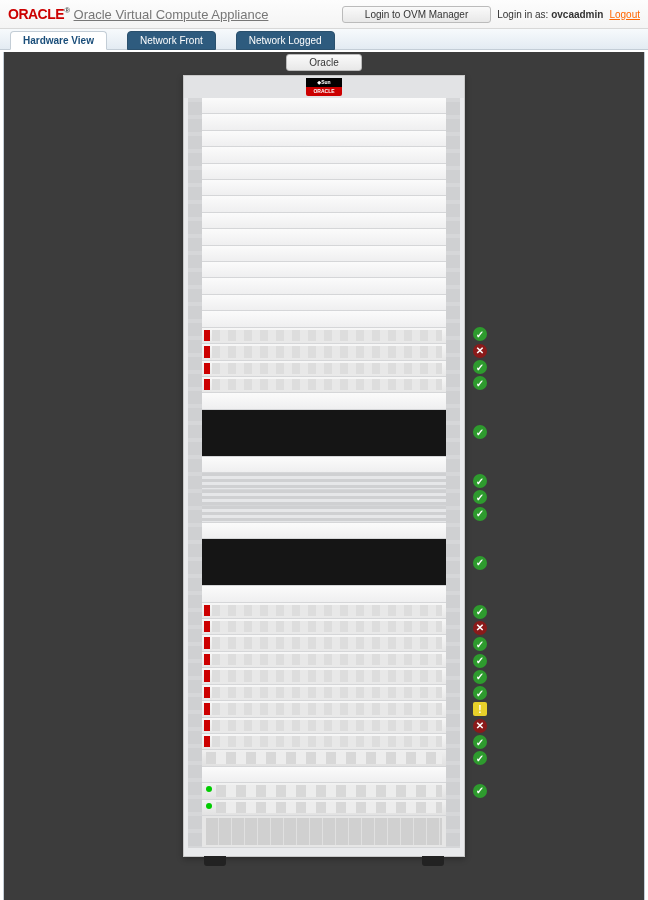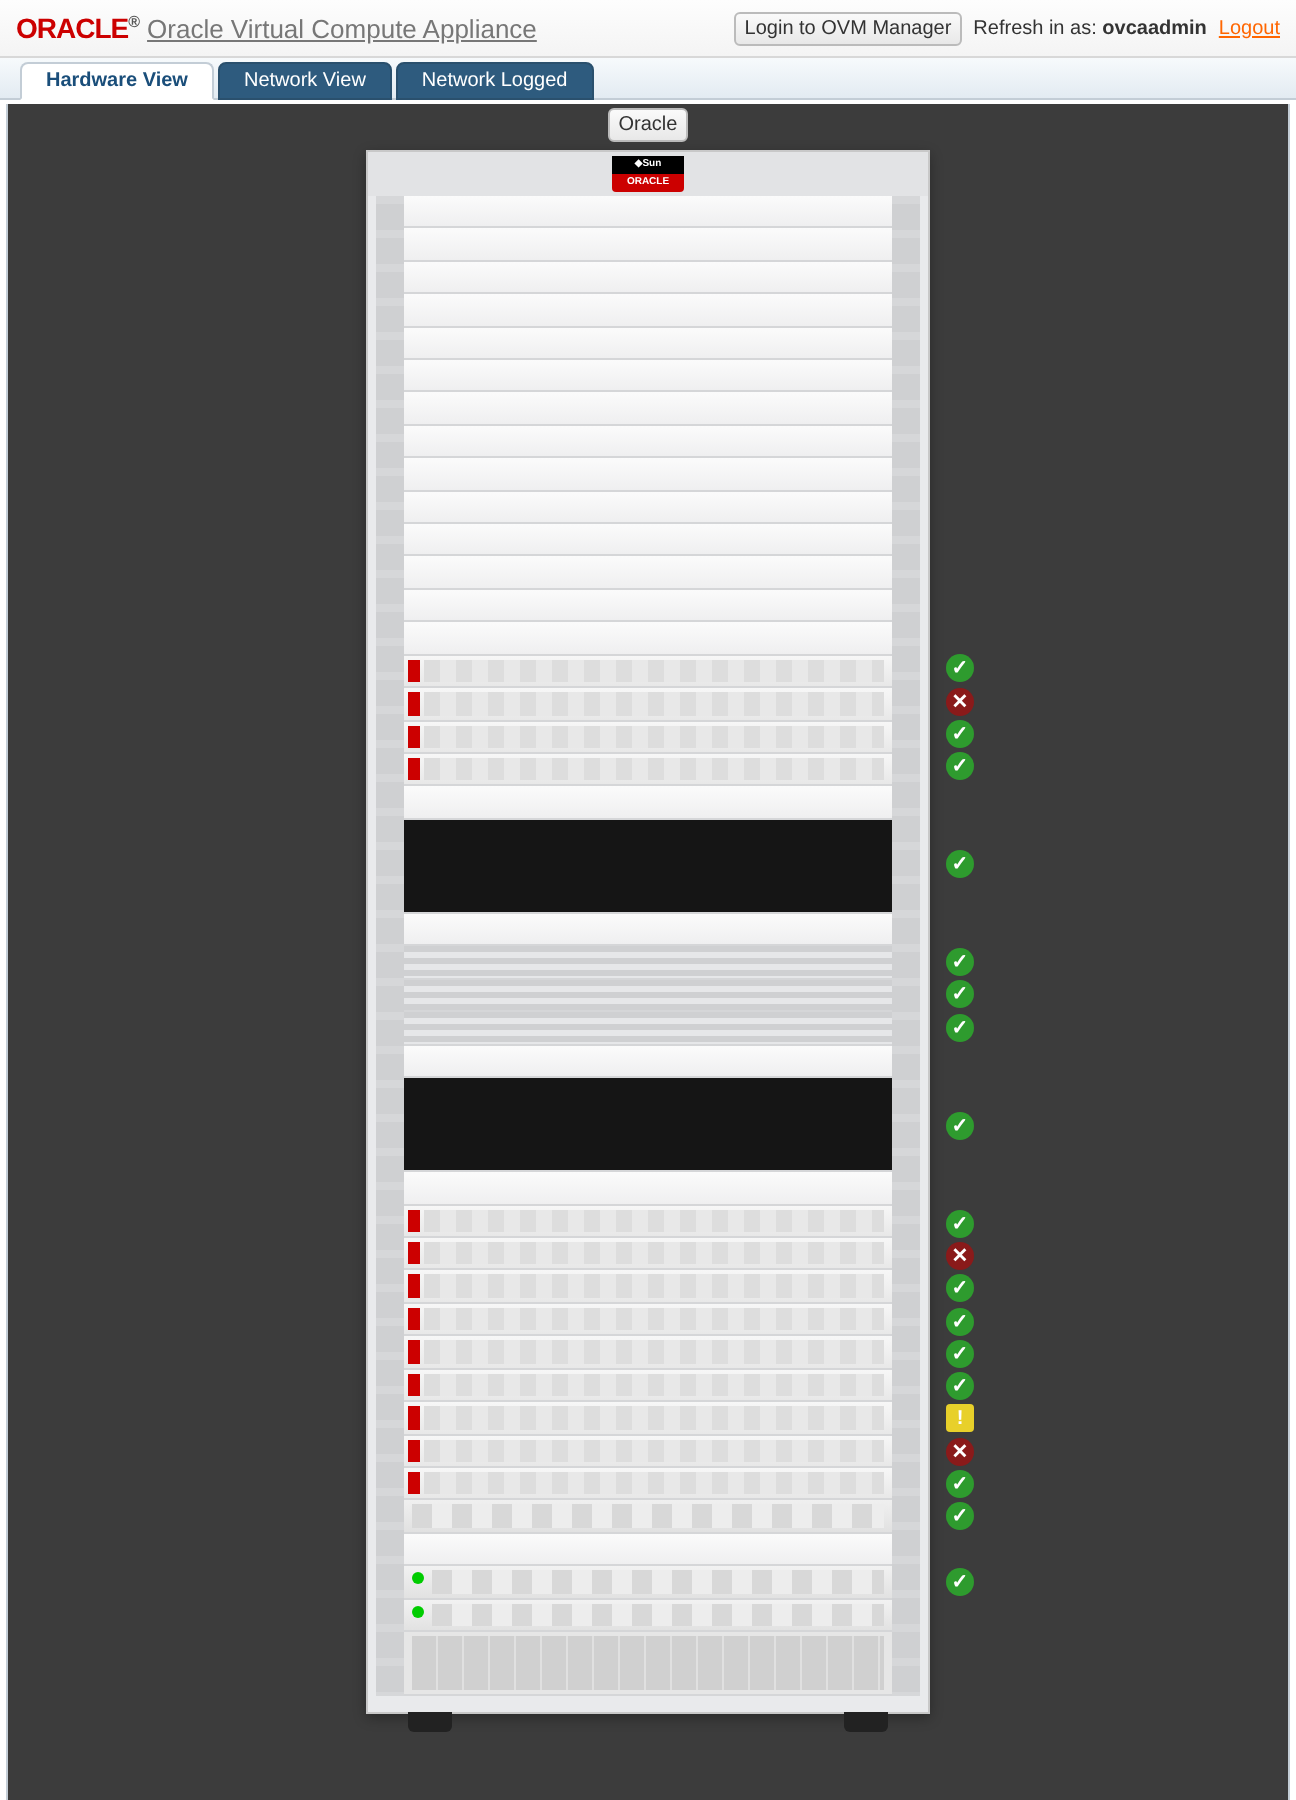--- a/index.html
+++ b/index.html
@@ -1,23 +1,23 @@
 <!DOCTYPE html>
 <html><head>
 <meta charset="utf-8">
 <style>
   html,body{margin:0;padding:0;width:648px;height:900px;font-family:Arial,Helvetica,sans-serif;background:#fff;overflow:hidden;}
   .topbar{height:28px;background:linear-gradient(#fdfdfd,#f4f4f4);border-bottom:1px solid #d8d8d8;display:flex;align-items:center;padding:0 8px;}
   .logo{font-weight:bold;color:#c00;font-size:14px;letter-spacing:-0.5px;margin-right:4px;}
   .logo sup{font-size:8px;color:#555;}
   .appname{color:#777;font-size:13px;text-decoration:underline;}
   .top-right{margin-left:auto;display:flex;align-items:center;gap:6px;font-size:10px;color:#333;}
-  .btn{background:linear-gradient(#fafafa,#e8e8e8);border:1px solid #bbb;border-radius:3px;padding:2px 4px;font-size:10px;color:#333;cursor:pointer;}
+  .btn{background:linear-gradient(#fafafa,#e8e8e8);border:1px solid #bbb;border-radius:3px;padding:2px 22px;font-size:10px;color:#333;cursor:pointer;}
   .logout{color:#f60;cursor:pointer;text-decoration:underline;}
-  .tabstrip{height:20px;background:linear-gradient(#f7fafc,#e3ebf2);border-bottom:1px solid #c3cdd6;display:flex;align-items:flex-end;padding-left:10px;gap:2px;}
+  .tabstrip{height:20px;background:linear-gradient(#f7fafc,#e3ebf2);border-bottom:1px solid #c3cdd6;display:flex;align-items:flex-end;padding-left:10px;gap:20px;}
   .tab{font-size:10px;padding:3px 12px;border-top-left-radius:4px;border-top-right-radius:4px;position:relative;top:1px;cursor:pointer;}
   .tab.active{background:#fff;border:1px solid #c3cdd6;border-bottom:1px solid #fff;color:#1a4e7a;font-weight:bold;}
   .tab.inactive{background:#2e5b7e;color:#fff;border:1px solid #2a506d;}
   .content{background:#3c3c3c;height:850px;border:1px solid #c3cdd6;border-top:none;margin:0 3px 3px 3px;position:relative;}
   .title{color:#fff;font-size:18px;font-weight:bold;text-align:center;padding-top:4px;}
   .refresh-row{text-align:center;margin:2px 0 4px 0;}
   .rack-wrap{display:flex;justify-content:center;}
   .rack{width:280px;height:780px;background:#e9eaec;border:1px solid #c8c8c8;position:relative;box-shadow:0 2px 6px rgba(0,0,0,0.3);}
   .rack:before,.rack:after{content:"";position:absolute;bottom:-10px;width:22px;height:10px;background:#222;border-radius:0 0 3px 3px;}
   .rack:before{left:20px;} .rack:after{right:20px;}
@@ -48,28 +48,28 @@
   .warn{background:#e8d02a;border-radius:2px;}
 </style>
 </head>
 <body>
 
 <div class="topbar">
   <span class="logo"><span>ORACLE</span><sup>®</sup></span>
   <span class="appname">Oracle Virtual Compute Appliance</span>
   <div class="top-right">
     <button class="btn">Login to OVM Manager</button>
-    <span><span>Refresh in as:</span> <b>ovcaadmin</b></span>
+    <span><span>Login in as:</span> <b>ovcaadmin</b></span>
     <span class="logout">Logout</span>
   </div>
 </div>
 
 <div class="tabstrip" id="tabstrip">
     <div class="tab active">Hardware View</div>
-    <div class="tab inactive">Network View</div>
+    <div class="tab inactive">Network Front</div>
     <div class="tab inactive">Network Logged</div>
   </div>
 
 <div class="content">
   <div class="refresh-row">
     <button class="btn">Oracle</button>
   </div>
   <div class="rack-wrap">
     <div class="rack">
       <div class="rack-top">

